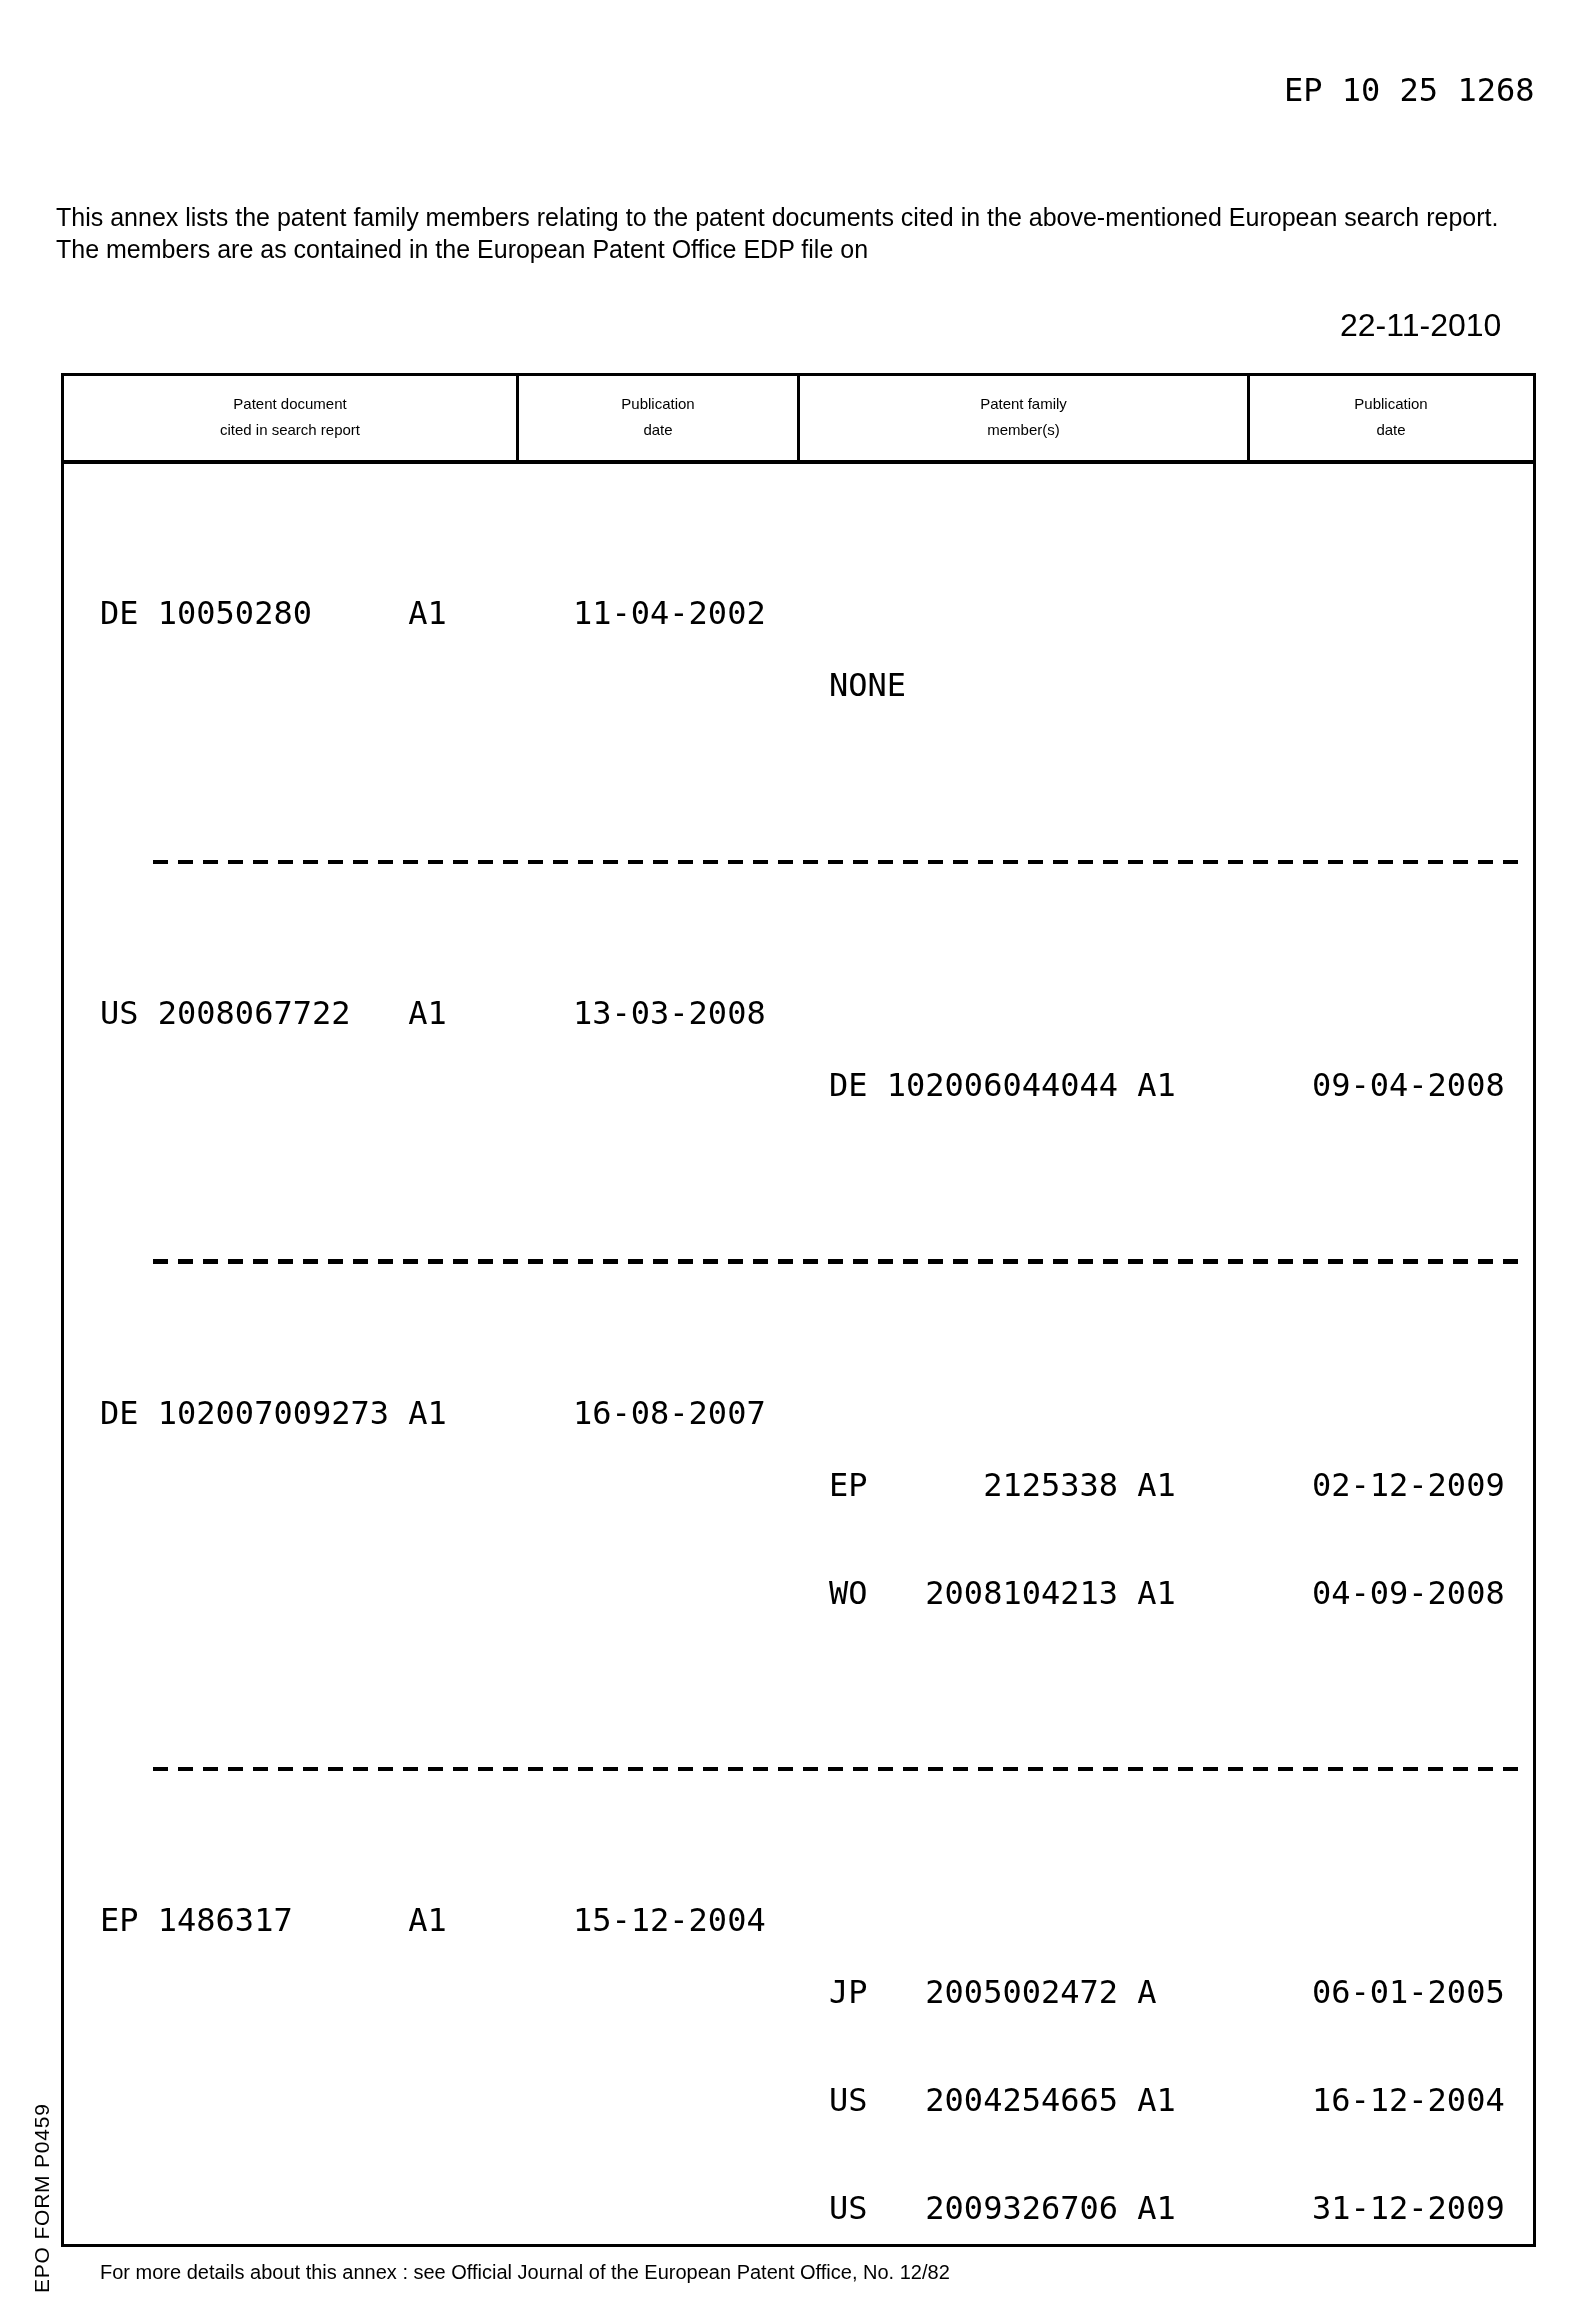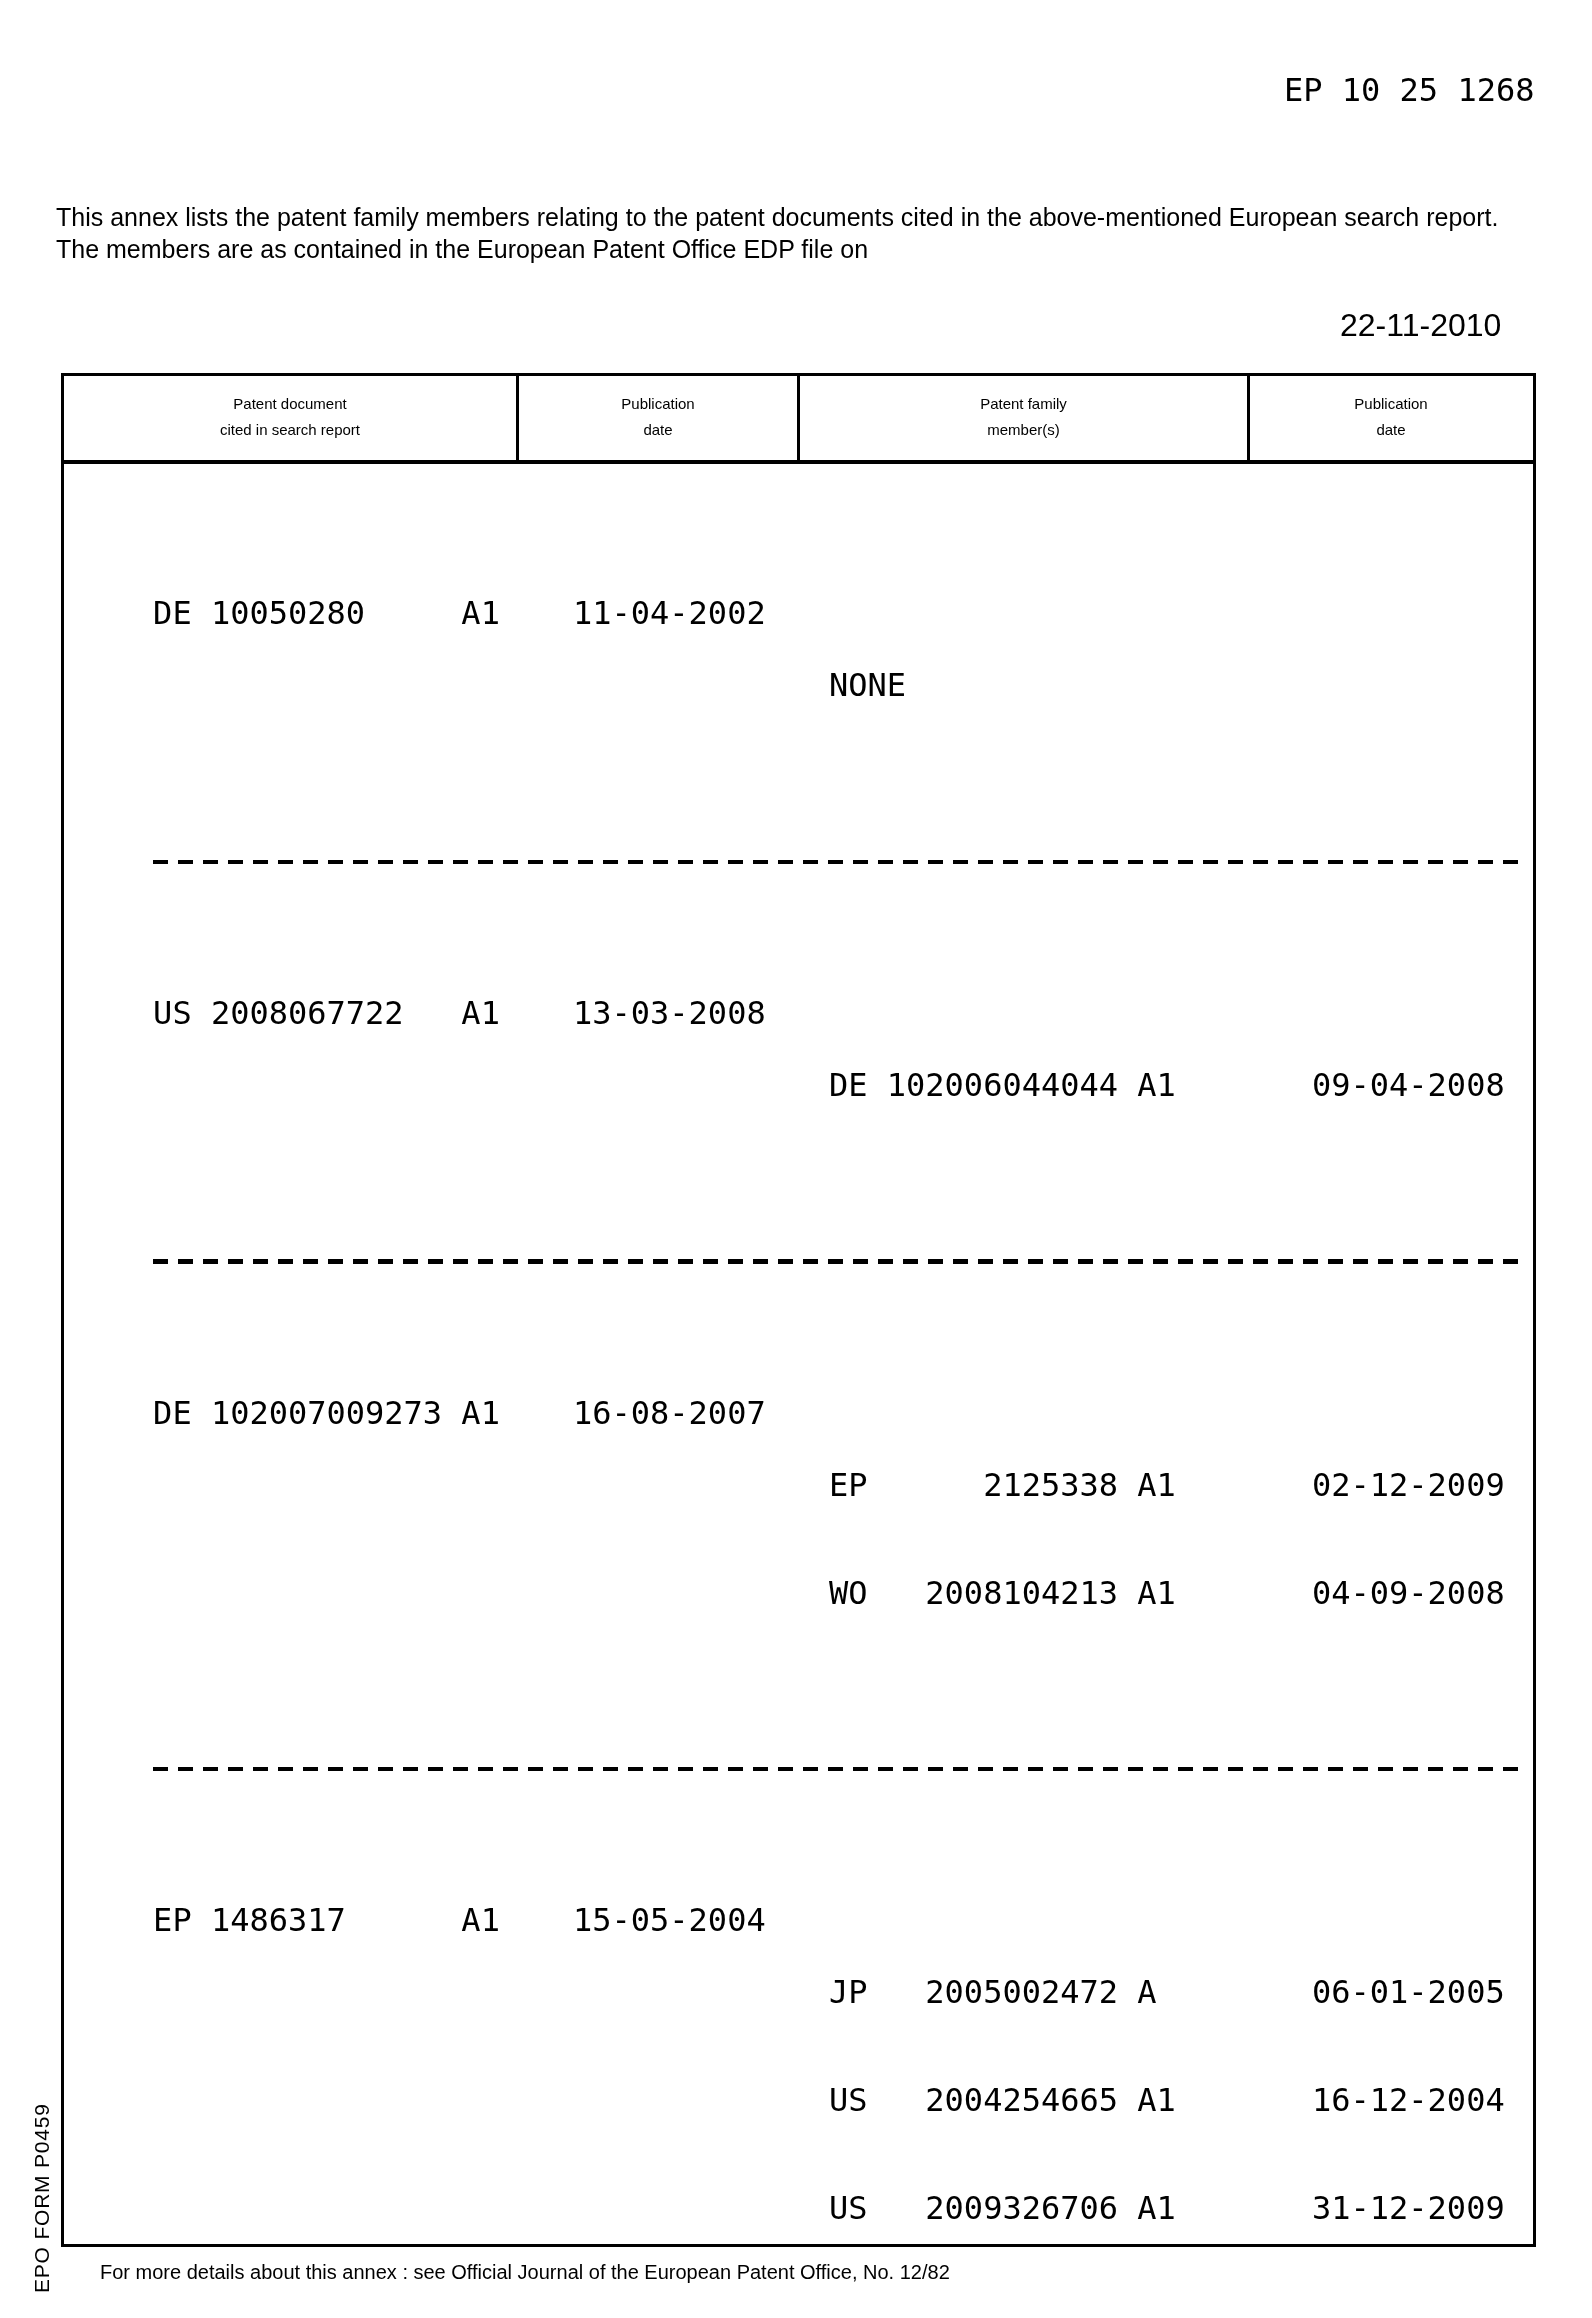--- a/index.html
+++ b/index.html
@@ -42,21 +42,21 @@
     box-sizing:border-box; border-right:3.4px solid #000;
     text-align:center; font-size:15px; line-height:26px; padding-top:15px;
   }
   .th:last-child { border-right:none; }
 
   .tbody {
     font-family:"DejaVu Sans Mono", monospace;
     font-size:32px; line-height:36px; white-space:pre;
   }
   .brow { display:grid; grid-template-columns:455px 281px 450px 282px; margin-top:23px; }
-  .c1 { padding-left:70px;text-align:center; }
+  .c1 { padding-left:36px; }
   .c2 { padding-left:54px; }
   .c3 { padding-left:29px; }
   .c4 { padding-left:62px; }
   .dash {
     height:4.2px; margin:12.6px 6.7px 0 89px;
     background:repeating-linear-gradient(90deg, #000 0 15px, transparent 15px 25px);
   }
 
   .footer-note {
     position:absolute; left:56px; top:2261px;
@@ -142,21 +142,21 @@
         </div>
         <div class="c4">
           <div>02-12-2009</div>
           <div>04-09-2008</div>
         </div>
       </div>
       <div class="dash"></div>
 
       <div class="brow">
         <div class="c1">EP 1486317      A1</div>
-        <div class="c2">15-05-2004</div>
+        <div class="c2">15-12-2004</div>
         <div class="c3">
           <div>JP   2005002472 A</div>
           <div>US   2004254665 A1</div>
           <div>US   2009326706 A1</div>
         </div>
         <div class="c4">
           <div>06-01-2005</div>
           <div>16-12-2004</div>
           <div>31-12-2009</div>
         </div>

